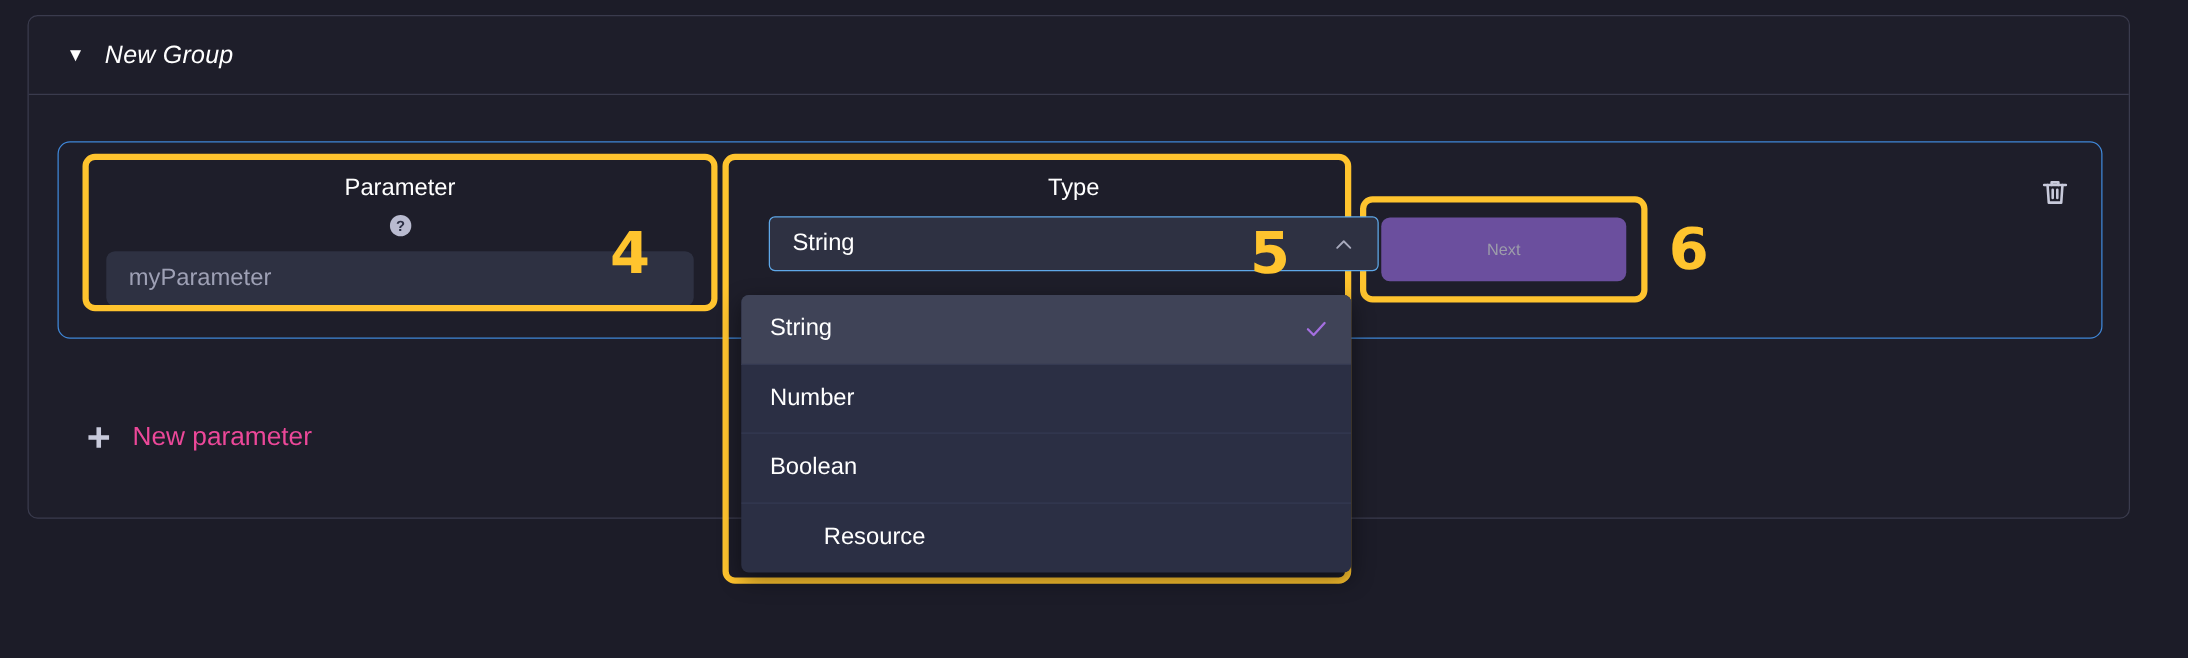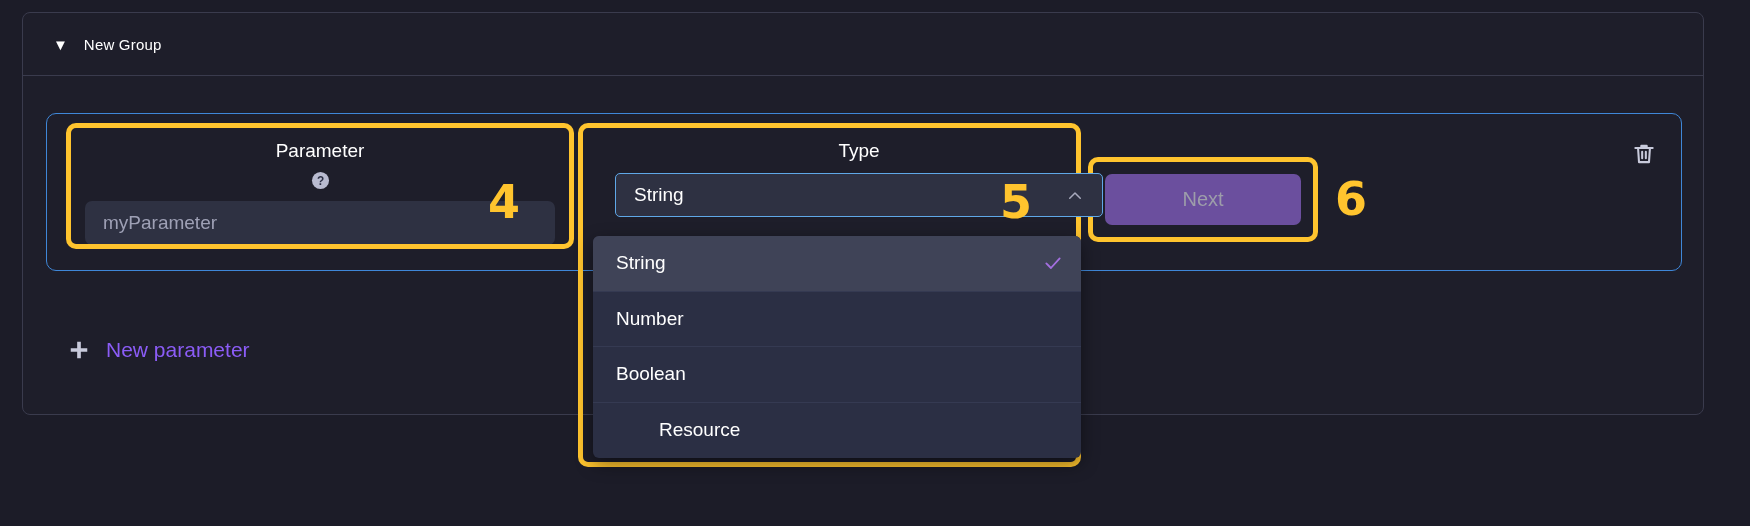--- a/index.html
+++ b/index.html
@@ -17,21 +17,21 @@
     width:1682px; height:403px;
     border:1px solid #3a3b4d; border-radius:8px;
     background:#1e1e2a;
   }
   .group-header {
     height:63px; display:flex; align-items:center;
     padding-left:30px; gap:16px;
     border-bottom:1px solid #3a3b4d;
   }
   .caret { color:#ffffff; font-size:15px; line-height:1; }
-  .group-title { color:#ffffff; font-size:15px; letter-spacing:.2px; }
+  .group-title { color:#ffffff; font-size:20px; letter-spacing:.2px;font-style:italic; }
 
   
   .param-row {
     position:absolute; left:23px; top:100px;
     width:1636px; height:158px;
     border:1px solid #3f87d8; border-radius:10px;
   }
   .trash {
     position:absolute; right:24px; top:26px;
     width:26px; height:28px; cursor:pointer;
@@ -91,29 +91,29 @@
   .opt.selected { background:#3f4357; }
   .check { width:20px; height:20px; }
 
   
   .next-btn {
     position:absolute; left:1105px; top:174px;
     width:196px; height:51px; border-radius:7px;
     background:#6b4f9e; border:none; cursor:pointer;
     display:flex; align-items:center; justify-content:center;
   }
-  .next-label { color:#9d9daa; font-size:20px; }
+  .next-label { color:#9d9daa; font-size:13px; }
 
   
   .new-param {
     position:absolute; left:45px; top:325px;
     display:flex; align-items:center; gap:16px; cursor:pointer;
   }
   .plus { width:22px; height:22px; display:block; }
-  .new-param-label { color:#8b5cf6; font-size:21px; }
+  .new-param-label { color:#ec4899; font-size:21px; }
 </style>
 </head>
 <body>
 
 <div class="stage">
 
   <div class="group-panel">
 
     <div class="group-header">
       <span class="caret">▼</span>

